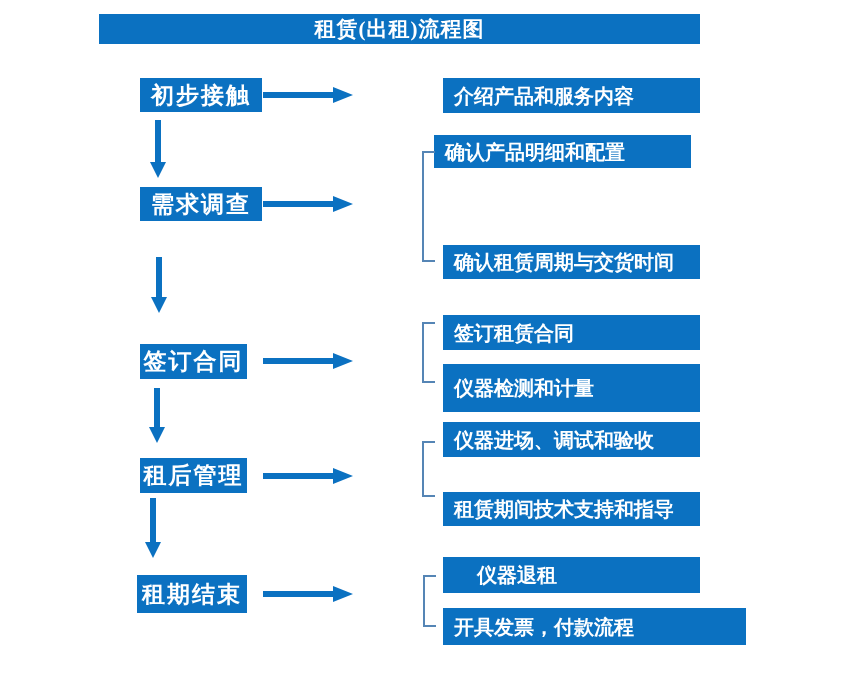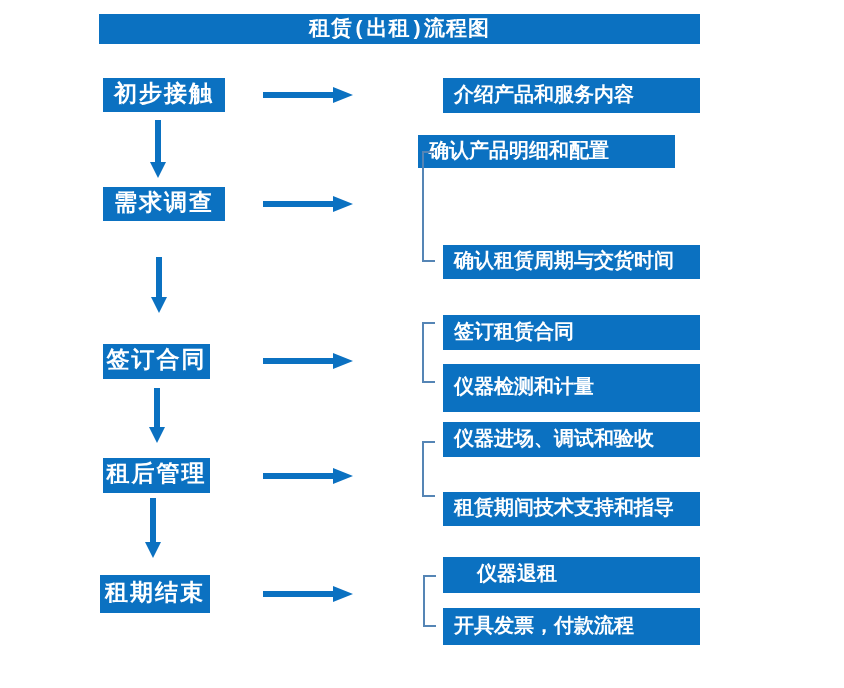--- a/index.html
+++ b/index.html
@@ -7,21 +7,21 @@
     --connector:#5585b5;
     --text-on-accent:#ffffff;
     --background:#ffffff;
   }
   *{margin:0;padding:0;box-sizing:border-box;}
   html,body{background:#fff;}
   .stage{
     position:relative;
     width:844px;height:688px;
     background:var(--background);
-    font-family:Liberation Mono, monospace;
+    font-family:Liberation Serif, serif;
     overflow:hidden;
   }
   .box{
     position:absolute;
     background:var(--accent);
     color:var(--text-on-accent);
     font-weight:bold;
     display:flex;
     align-items:center;
     line-height:1;
@@ -29,20 +29,21 @@
   }
   .title-bar{
     justify-content:center;
     font-size:21px;
     letter-spacing:1px;
   }
   .step-box{
     justify-content:center;
     font-size:23px;
     letter-spacing:2px;
+    margin-left:37px;
   }
   .detail-box{
     justify-content:flex-start;
     padding-left:11px;
     font-size:20px;
     letter-spacing:0px;
   }
   
   .h-arrow{position:absolute;height:16px;}
   .h-arrow .shaft{position:absolute;left:0;top:5px;height:6px;background:var(--accent);}
@@ -91,42 +92,42 @@
   <div class="box step-box" style="left:103px;top:458px;width:107px;height:35px;">
     <span>租后管理</span>
   </div>
   <div class="box detail-box" style="left:443px;top:78px;width:257px;height:35px;">
     <span>介绍产品和服务内容</span>
   </div>
 
   <div class="box step-box" style="left:100px;top:575px;width:110px;height:38px;">
     <span>租期结束</span>
   </div>
-  <div class="box detail-box" style="left:418px;top:135px;width:257px;height:33px;">
+  <div class="box detail-box" style="left:434px;top:135px;width:257px;height:33px;">
     <span>确认产品明细和配置</span>
   </div>
   <div class="box detail-box" style="left:443px;top:245px;width:257px;height:34px;">
     <span>确认租赁周期与交货时间</span>
   </div>
   <div class="box detail-box" style="left:443px;top:315px;width:257px;height:35px;">
     <span>签订租赁合同</span>
   </div>
   <div class="box detail-box" style="left:443px;top:364px;width:257px;height:48px;">
     <span>仪器检测和计量</span>
   </div>
   <div class="box detail-box" style="left:443px;top:422px;width:257px;height:35px;">
     <span>仪器进场、调试和验收</span>
   </div>
   <div class="box detail-box" style="left:443px;top:492px;width:257px;height:34px;">
     <span>租赁期间技术支持和指导</span>
   </div>
   <div class="box detail-box" style="left:443px;top:557px;width:257px;height:36px;padding-left:34px;">
     <span>仪器退租</span>
   </div>
-  <div class="box detail-box" style="left:443px;top:608px;width:257px;height:37px;">
+  <div class="box detail-box" style="left:443px;top:608px;width:303px;height:37px;">
     <span>开具发票，付款流程</span>
   </div>
 
   <div class="h-arrow" style="left:263px;top:87px;width:90px;">
     <div class="shaft" style="width:70px;"></div>
     <div class="head" style="left:70px;"></div>
   </div>
   <div class="h-arrow" style="left:263px;top:196px;width:90px;">
     <div class="shaft" style="width:70px;"></div>
     <div class="head" style="left:70px;"></div>

